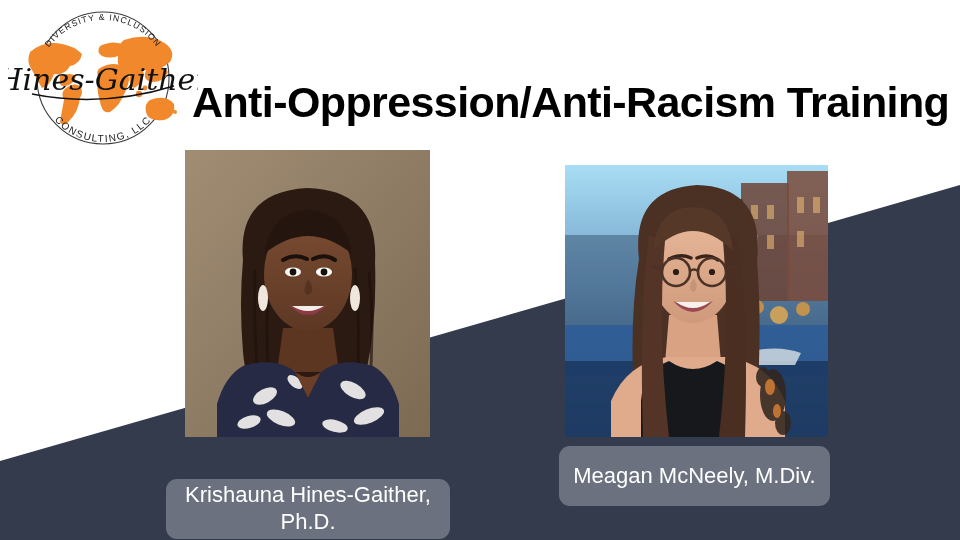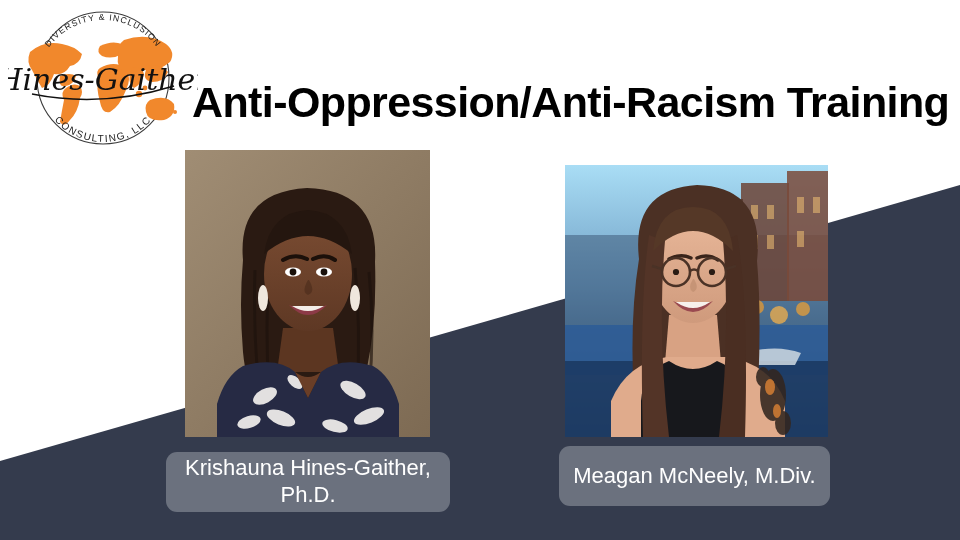--- a/index.html
+++ b/index.html
@@ -72,21 +72,21 @@
     color: #ffffff;
     display: flex;
     align-items: center;
     justify-content: center;
     text-align: center;
     font-size: 22px;
     line-height: 1.22;
     padding: 4px 10px;
     box-sizing: border-box;
   }
-  .caption-1 { left: 166px; top: 452px; width: 284px; height: 60px; }
+  .caption-1 { left: 166px; top: 479px; width: 284px; height: 60px; }
   .caption-2 { left: 559px; top: 446px; width: 271px; height: 60px; }
 </style>
 </head>
 <body>
 
 <div class="slide">
 
   <div class="navy-band"></div>
 
   <div class="logo">

